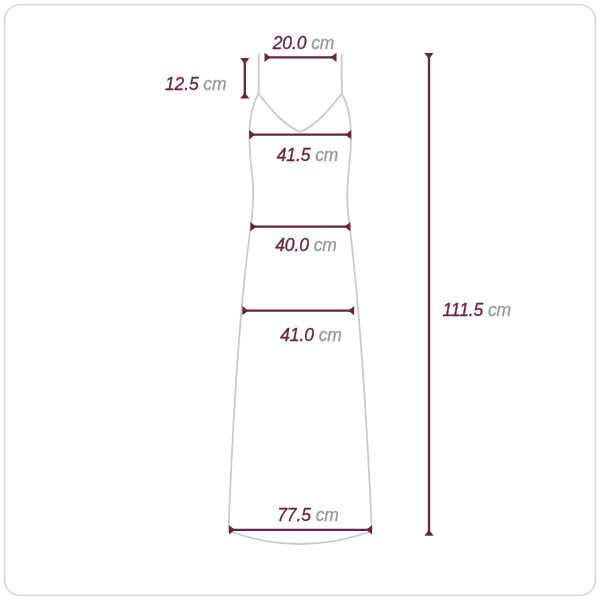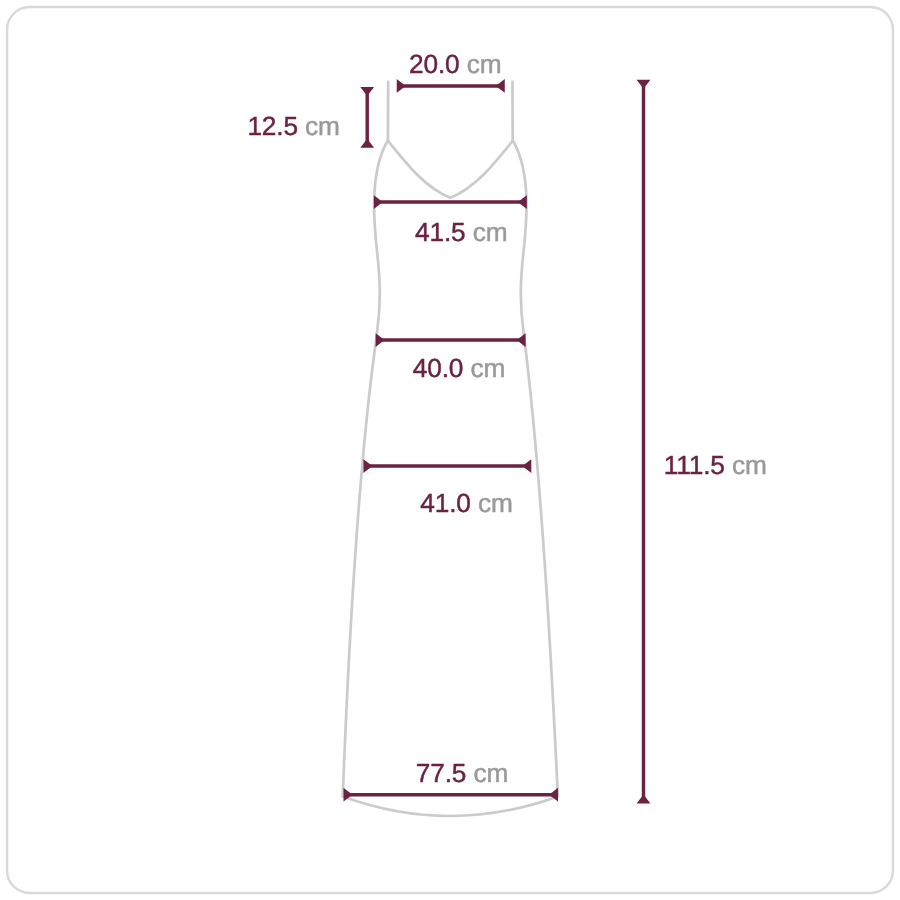--- a/index.html
+++ b/index.html
@@ -1,16 +1,16 @@
 <!DOCTYPE html>
 <html><head>
 <meta charset="utf-8">
 <style>
   html,body{margin:0;padding:0;background:#ffffff;}
-  .page{width:600px;height:600px;position:relative;}
+  .page{width:600px;height:600px;position:relative;font-style:italic;}
   svg{display:block;}
   text{font-family:"Liberation Sans",sans-serif;font-size:17.5px;letter-spacing:-0.1px;fill:#6b2243;stroke:#6b2243;stroke-width:0.3px;}
   .cm{fill:#999999;stroke:#999999;}
 </style>
 </head>
 <body>
 <div class="page">
 <svg width="600" height="600" viewBox="0 0 600 600">
 
   <rect x="4.7" y="4.7" width="590.6" height="590.6" rx="15" ry="15" fill="none" stroke="#d9d9d9" stroke-width="1.6"></rect>

